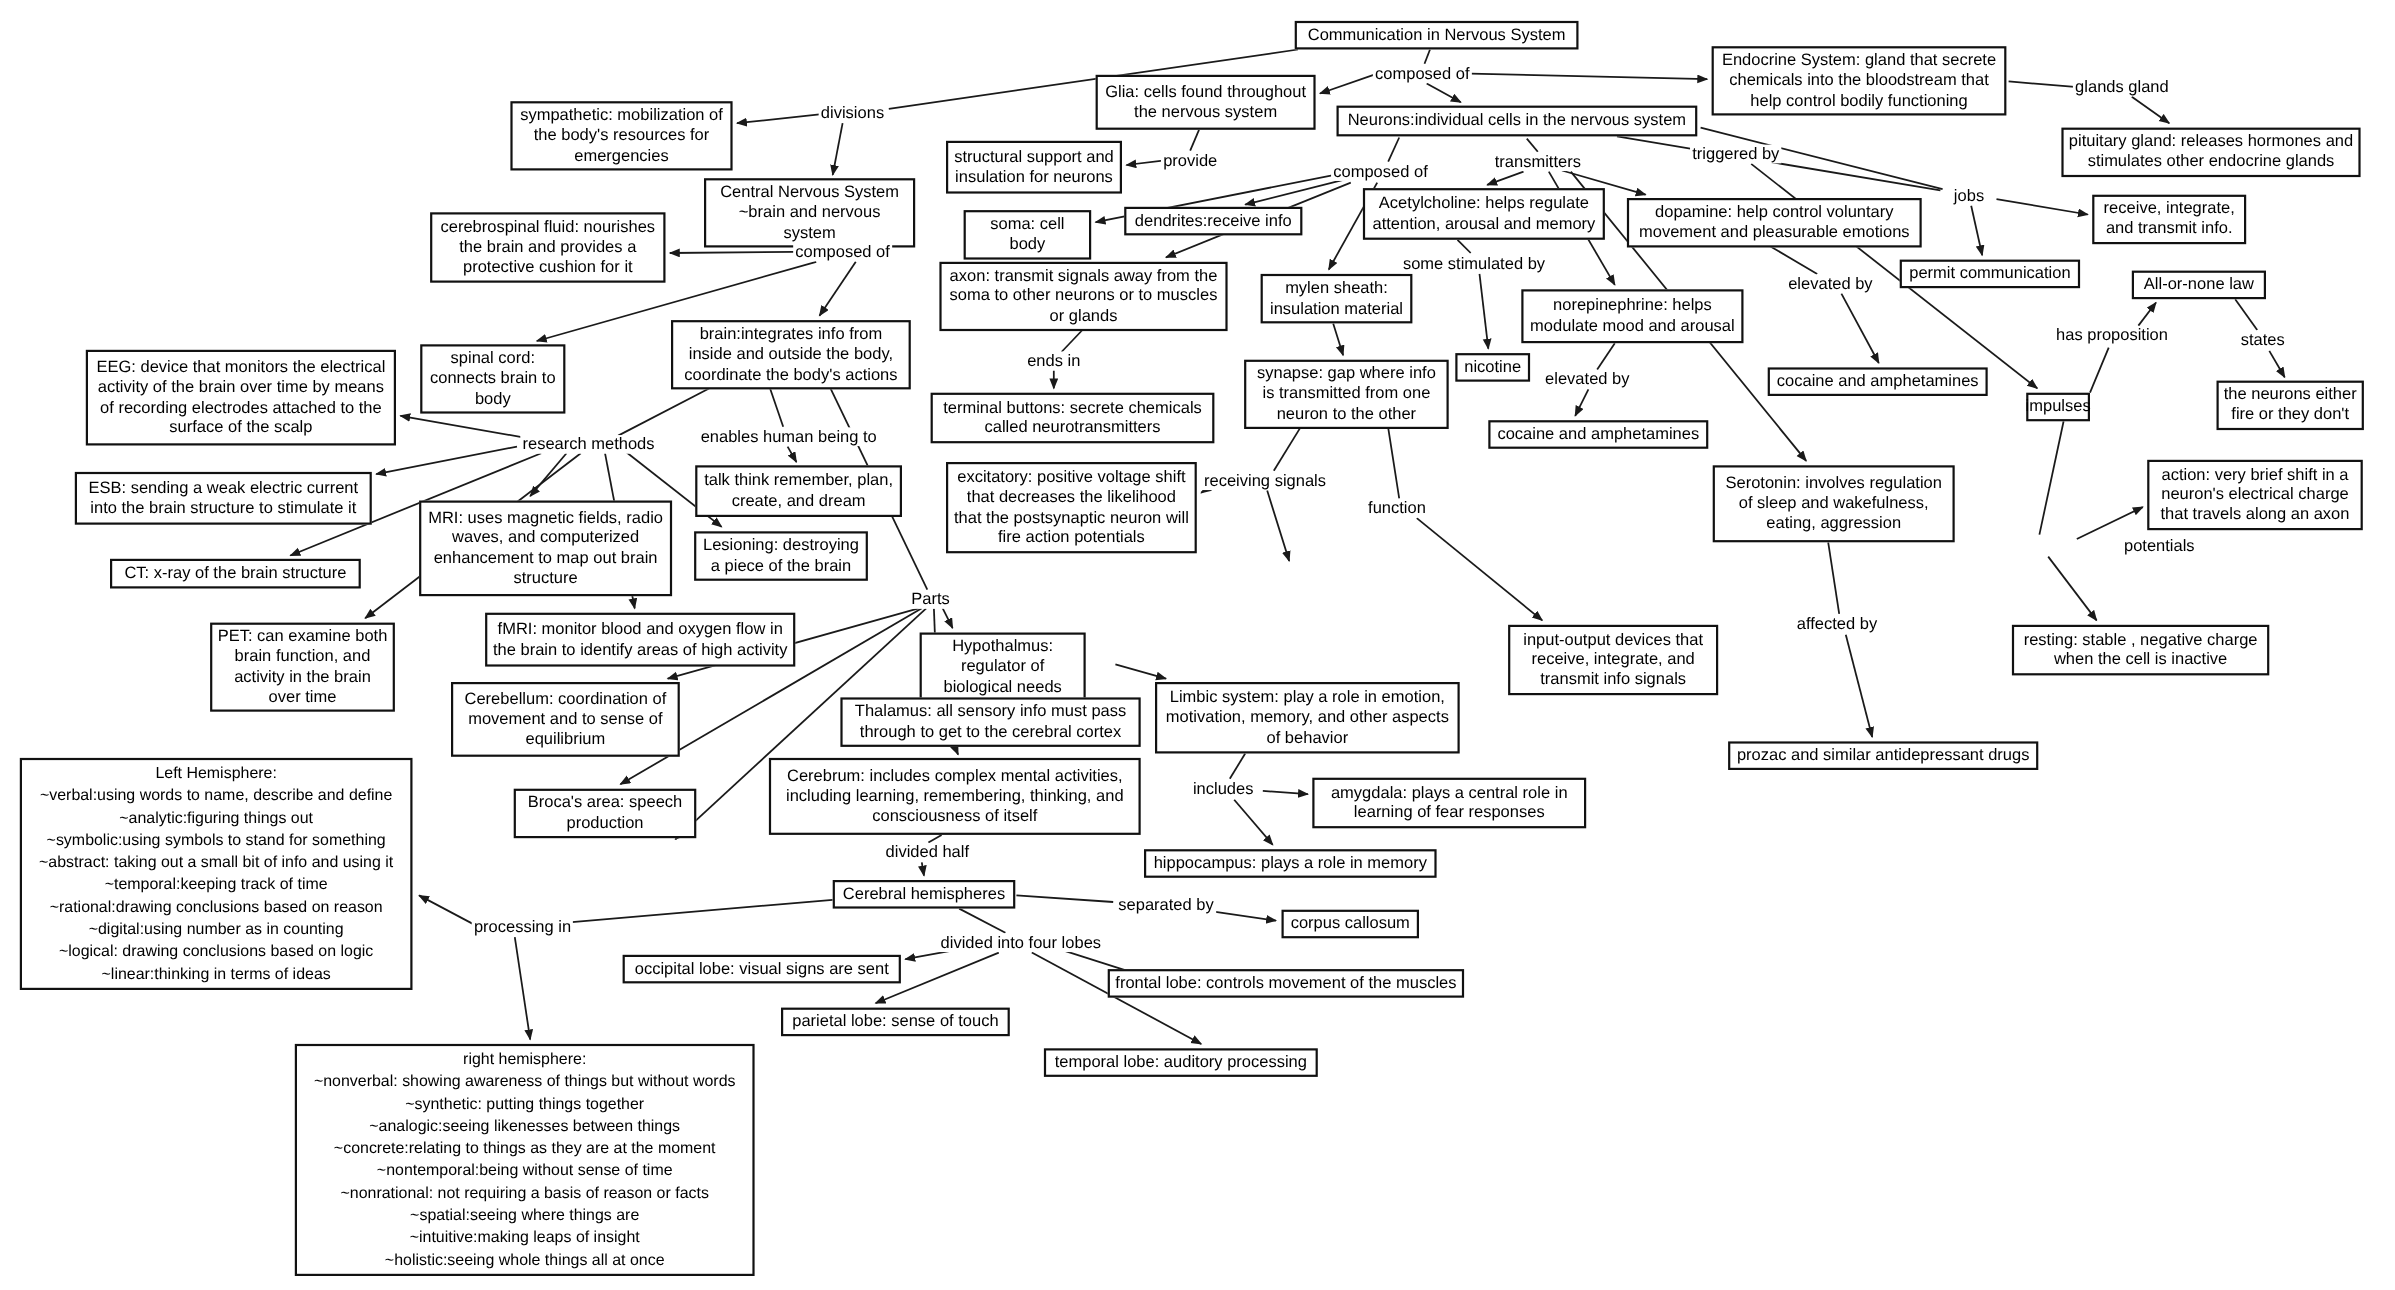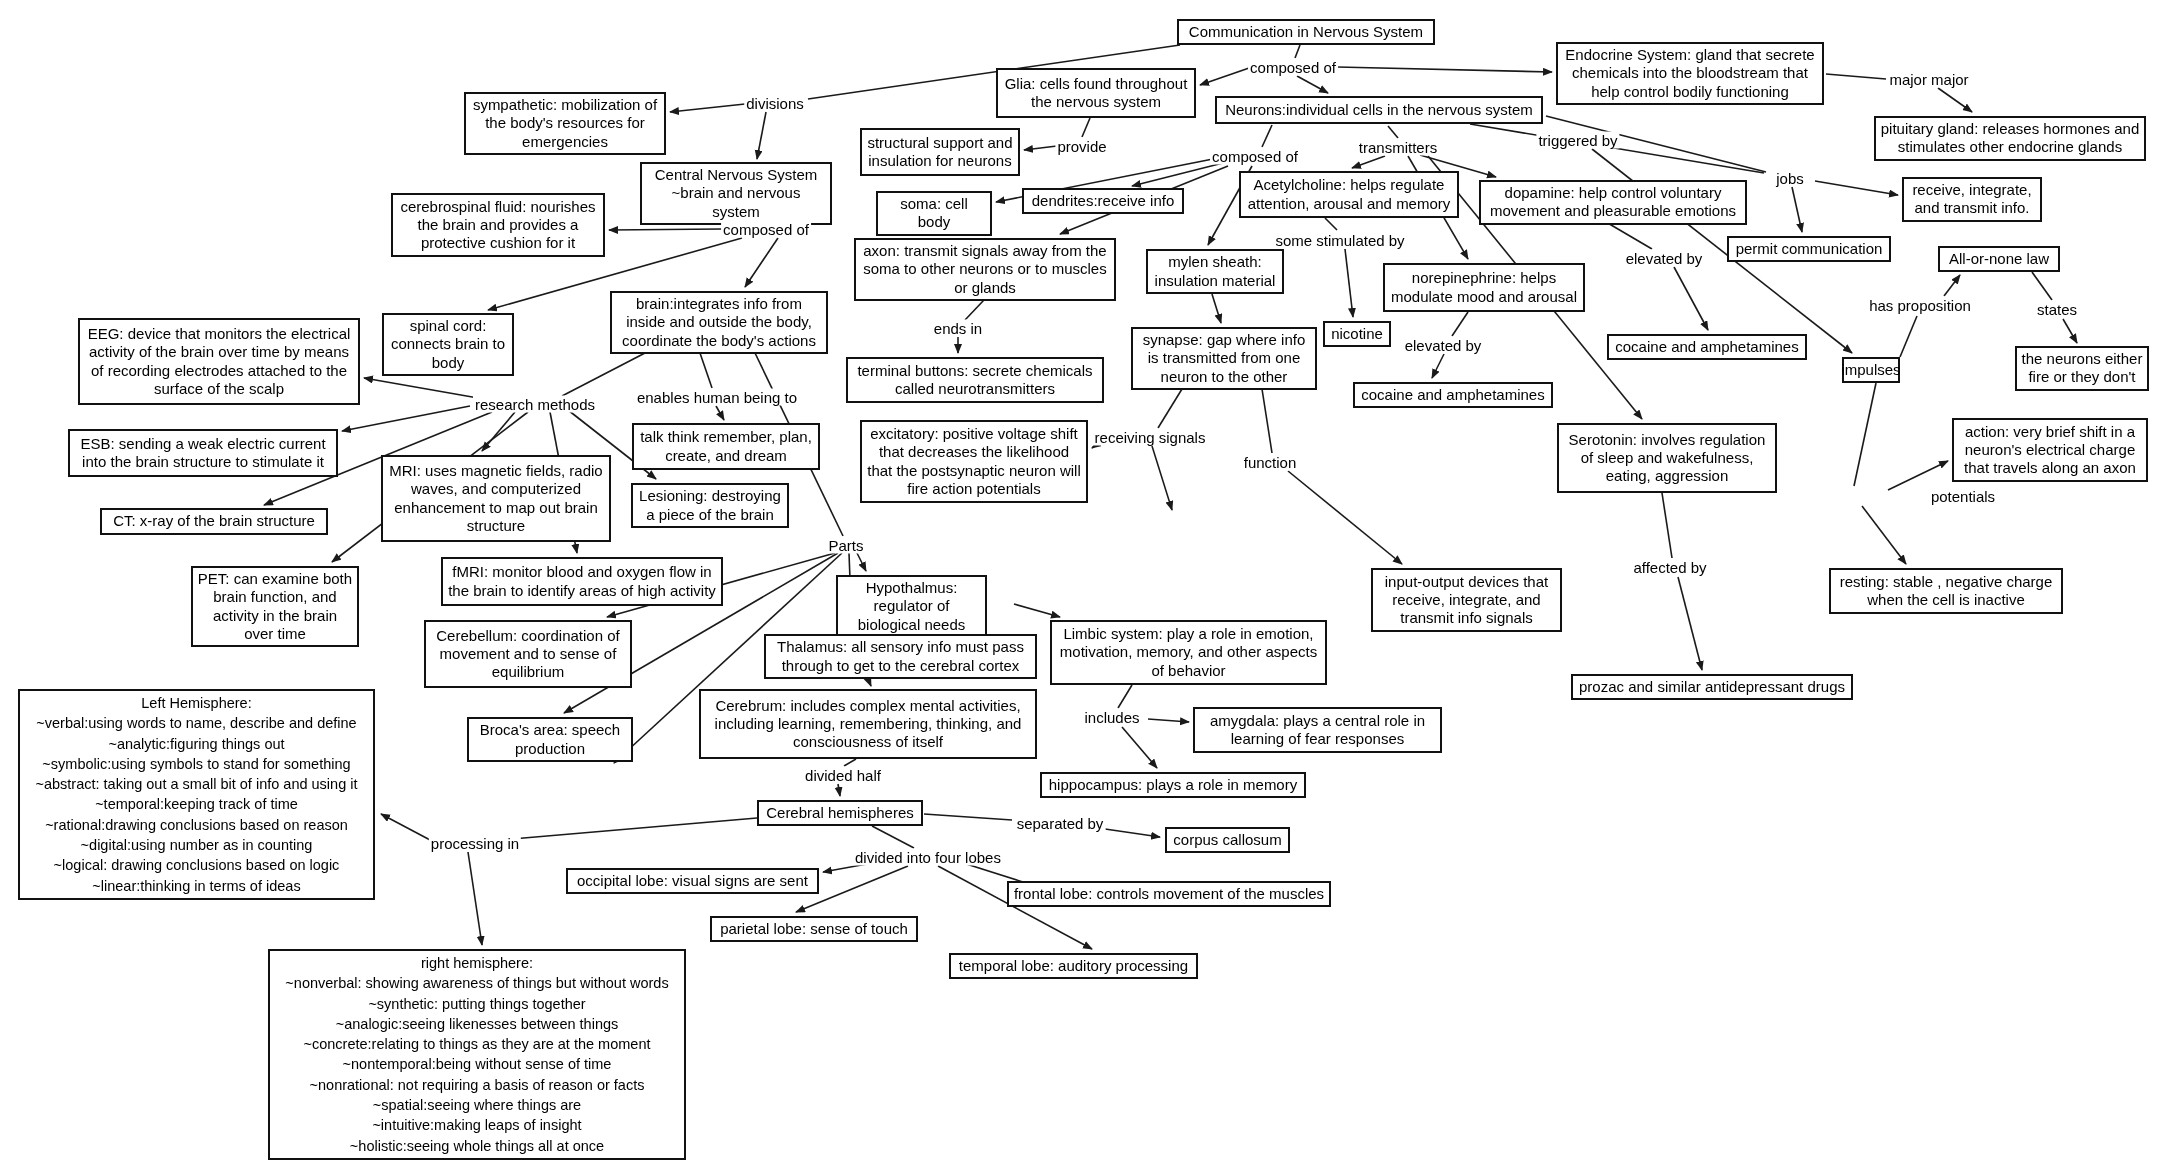--- a/index.html
+++ b/index.html
@@ -155,21 +155,21 @@
     <div class="node" style="left: 100px; top: 508px; width: 228px; min-height: 27px;">CT: x-ray of the brain structure</div>
     <div class="node" style="left: 381px; top: 455px; width: 230px; min-height: 87px;">MRI: uses magnetic fields, radio waves, and computerized enhancement to map out brain structure</div>
     <div class="node" style="left: 632px; top: 423px; width: 188px; min-height: 47px;">talk think remember, plan, create, and dream</div>
     <div class="node" style="left: 631px; top: 483px; width: 158px; min-height: 45px;">Lesioning: destroying a piece of the brain</div>
     <div class="node" style="left: 1353px; top: 382px; width: 200px; min-height: 26px;">cocaine and amphetamines</div>
     <div class="node" style="left: 1557px; top: 423px; width: 220px; min-height: 70px;">Serotonin: involves regulation of sleep and wakefulness, eating, aggression</div>
     <div class="node" style="left: 1952px; top: 418px; width: 196px; min-height: 64px;">action: very brief shift in a neuron's electrical charge that travels along an axon</div>
     <div class="node" style="left: 1829px; top: 568px; width: 234px; min-height: 46px;">resting: stable , negative charge when the cell is inactive</div>
     <div class="node" style="left: 191px; top: 566px; width: 168px; min-height: 70px;">PET: can examine both brain function, and activity in the brain over time</div>
     <div class="node" style="left: 441px; top: 557px; width: 282px; min-height: 49px;">fMRI: monitor blood and oxygen flow in the brain to identify areas of high activity</div>
-    <div class="node" style="left: 424px; top: 620px; width: 208px; min-height: 68px;">Cerebellum: coordination of movement and to sense of equilibrium</div>
+    <div class="node" style="left: 410px; top: 620px; width: 208px; min-height: 68px;">Cerebellum: coordination of movement and to sense of equilibrium</div>
     <div class="node" style="left: 836px; top: 575px; width: 151px; min-height: 46px;">Hypothalmus: regulator of biological needs</div>
     <div class="node" style="left: 764px; top: 634px; width: 273px; min-height: 45px;">Thalamus: all sensory info must pass through to get to the cerebral cortex</div>
     <div class="node" style="left: 1050px; top: 620px; width: 277px; min-height: 65px;">Limbic system: play a role in emotion, motivation, memory, and other aspects of behavior</div>
     <div class="node" style="left: 1371px; top: 568px; width: 191px; min-height: 64px;">input-output devices that receive, integrate, and transmit info signals</div>
     <div class="node" style="left: 699px; top: 689px; width: 338px; min-height: 70px;">Cerebrum: includes complex mental activities, including learning, remembering, thinking, and consciousness of itself</div>
     <div class="node" style="left: 467px; top: 717px; width: 166px; min-height: 45px;">Broca's area: speech production</div>
     <div class="node" style="left: 1193px; top: 707px; width: 249px; min-height: 46px;">amygdala: plays a central role in learning of fear responses</div>
     <div class="node" style="left: 1571px; top: 674px; width: 282px; min-height: 26px;">prozac and similar antidepressant drugs</div>
     <div class="node" style="left: 1040px; top: 772px; width: 266px; min-height: 26px;">hippocampus: plays a role in memory</div>
     <div class="node multi" style="left: 18px; top: 689px; width: 357px; min-height: 205px;">Left Hemisphere:
@@ -197,21 +197,21 @@
 ~nonrational: not requiring a basis of reason or facts
 ~spatial:seeing where things are
 ~intuitive:making leaps of insight
 ~holistic:seeing whole things all at once</div>
     <div class="link-label" style="left: 1293px; top: 67px;">composed of</div>
     <div class="link-label" style="left: 775px; top: 103px;">divisions</div>
     <div class="link-label" style="left: 1082px; top: 146px;">provide</div>
     <div class="link-label" style="left: 1255px; top: 156px;">composed of</div>
     <div class="link-label" style="left: 1398px; top: 147px;">transmitters</div>
     <div class="link-label" style="left: 1578px; top: 140px;">triggered by</div>
-    <div class="link-label" style="left: 1929px; top: 79px;">major major</div>
+    <div class="link-label" style="left: 1929px; top: 79px;">glands gland</div>
     <div class="link-label" style="left: 1790px; top: 178px;">jobs</div>
     <div class="link-label" style="left: 766px; top: 229px;">composed of</div>
     <div class="link-label" style="left: 1340px; top: 240px;">some stimulated by</div>
     <div class="link-label" style="left: 1664px; top: 258px;">elevated by</div>
     <div class="link-label" style="left: 1443px; top: 345px;">elevated by</div>
     <div class="link-label" style="left: 958px; top: 328px;">ends in</div>
     <div class="link-label" style="left: 1150px; top: 437px;">receiving signals</div>
     <div class="link-label" style="left: 1270px; top: 462px;">function</div>
     <div class="link-label" style="left: 1920px; top: 305px;">has proposition</div>
     <div class="link-label" style="left: 2057px; top: 309px;">states</div>

